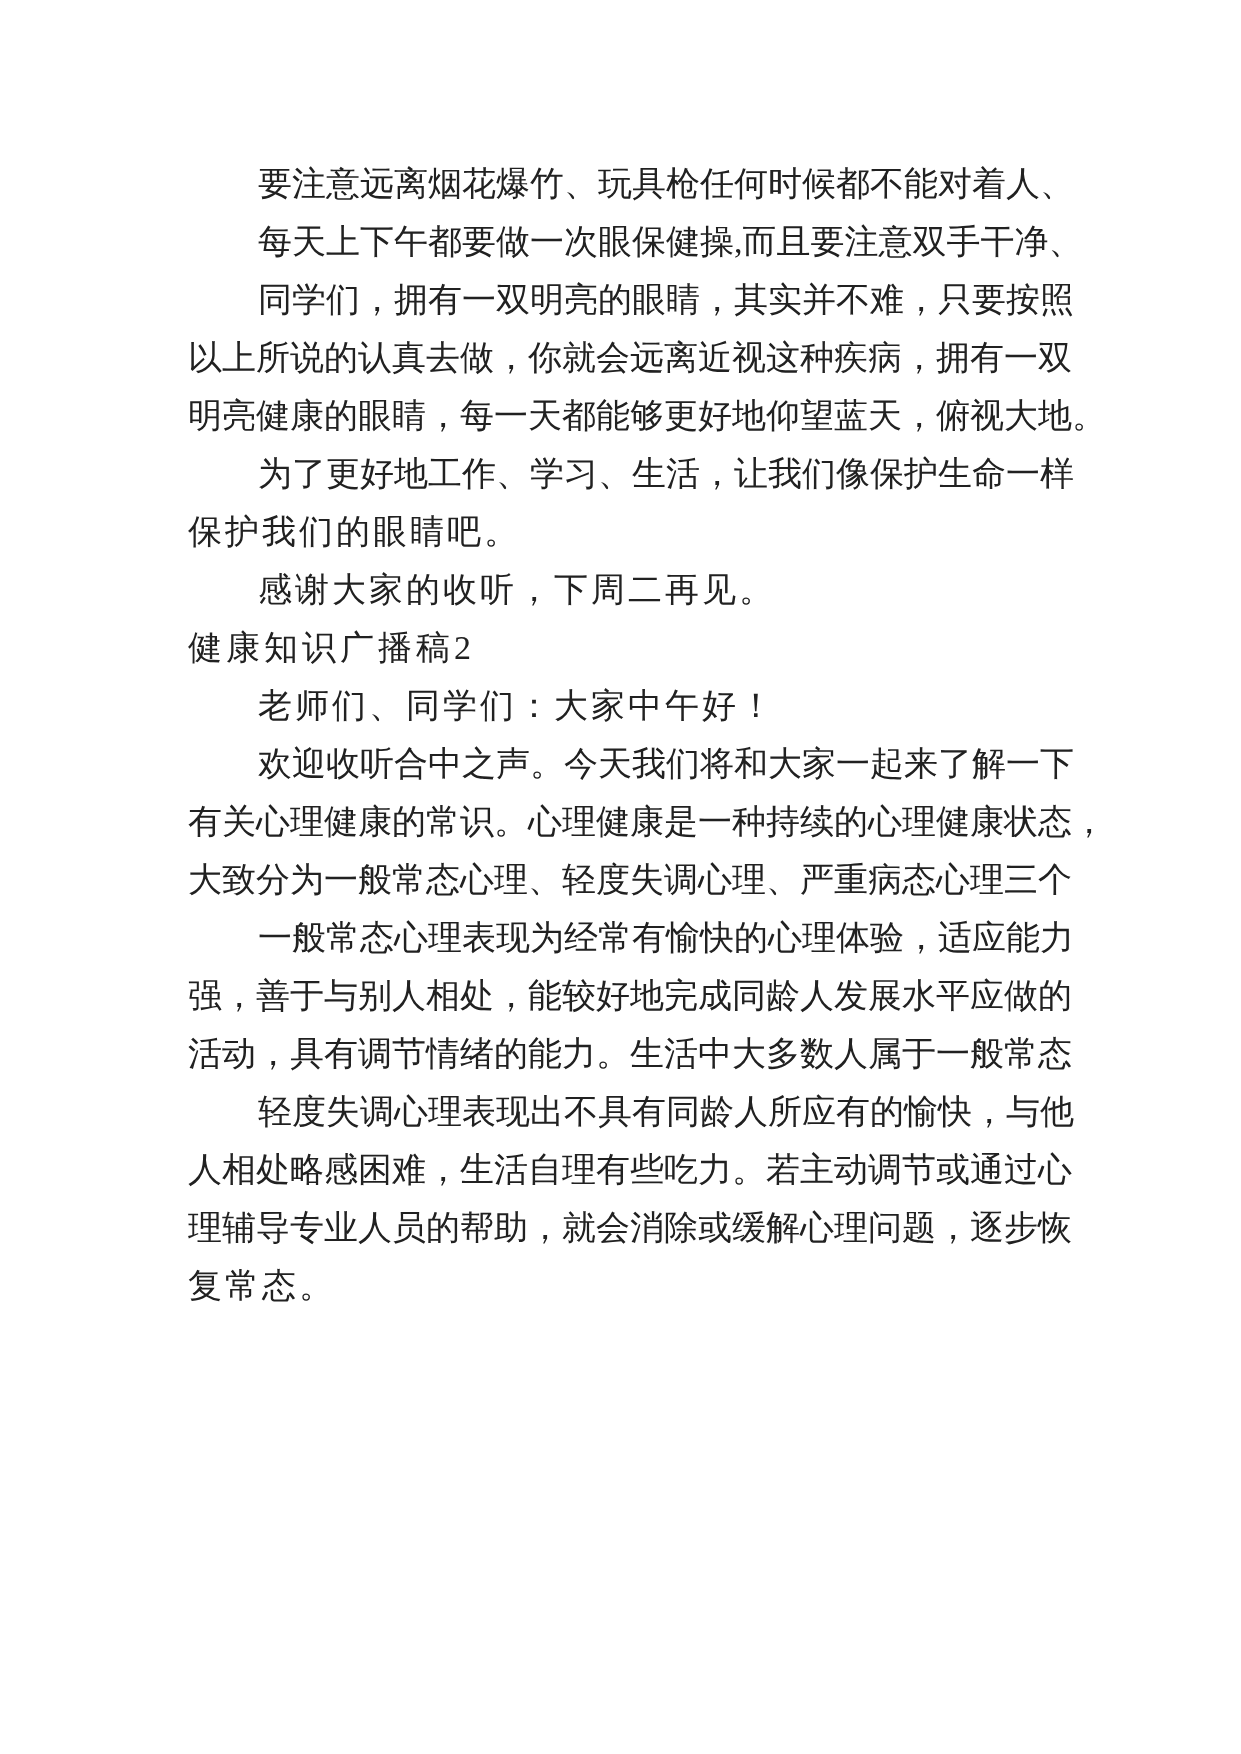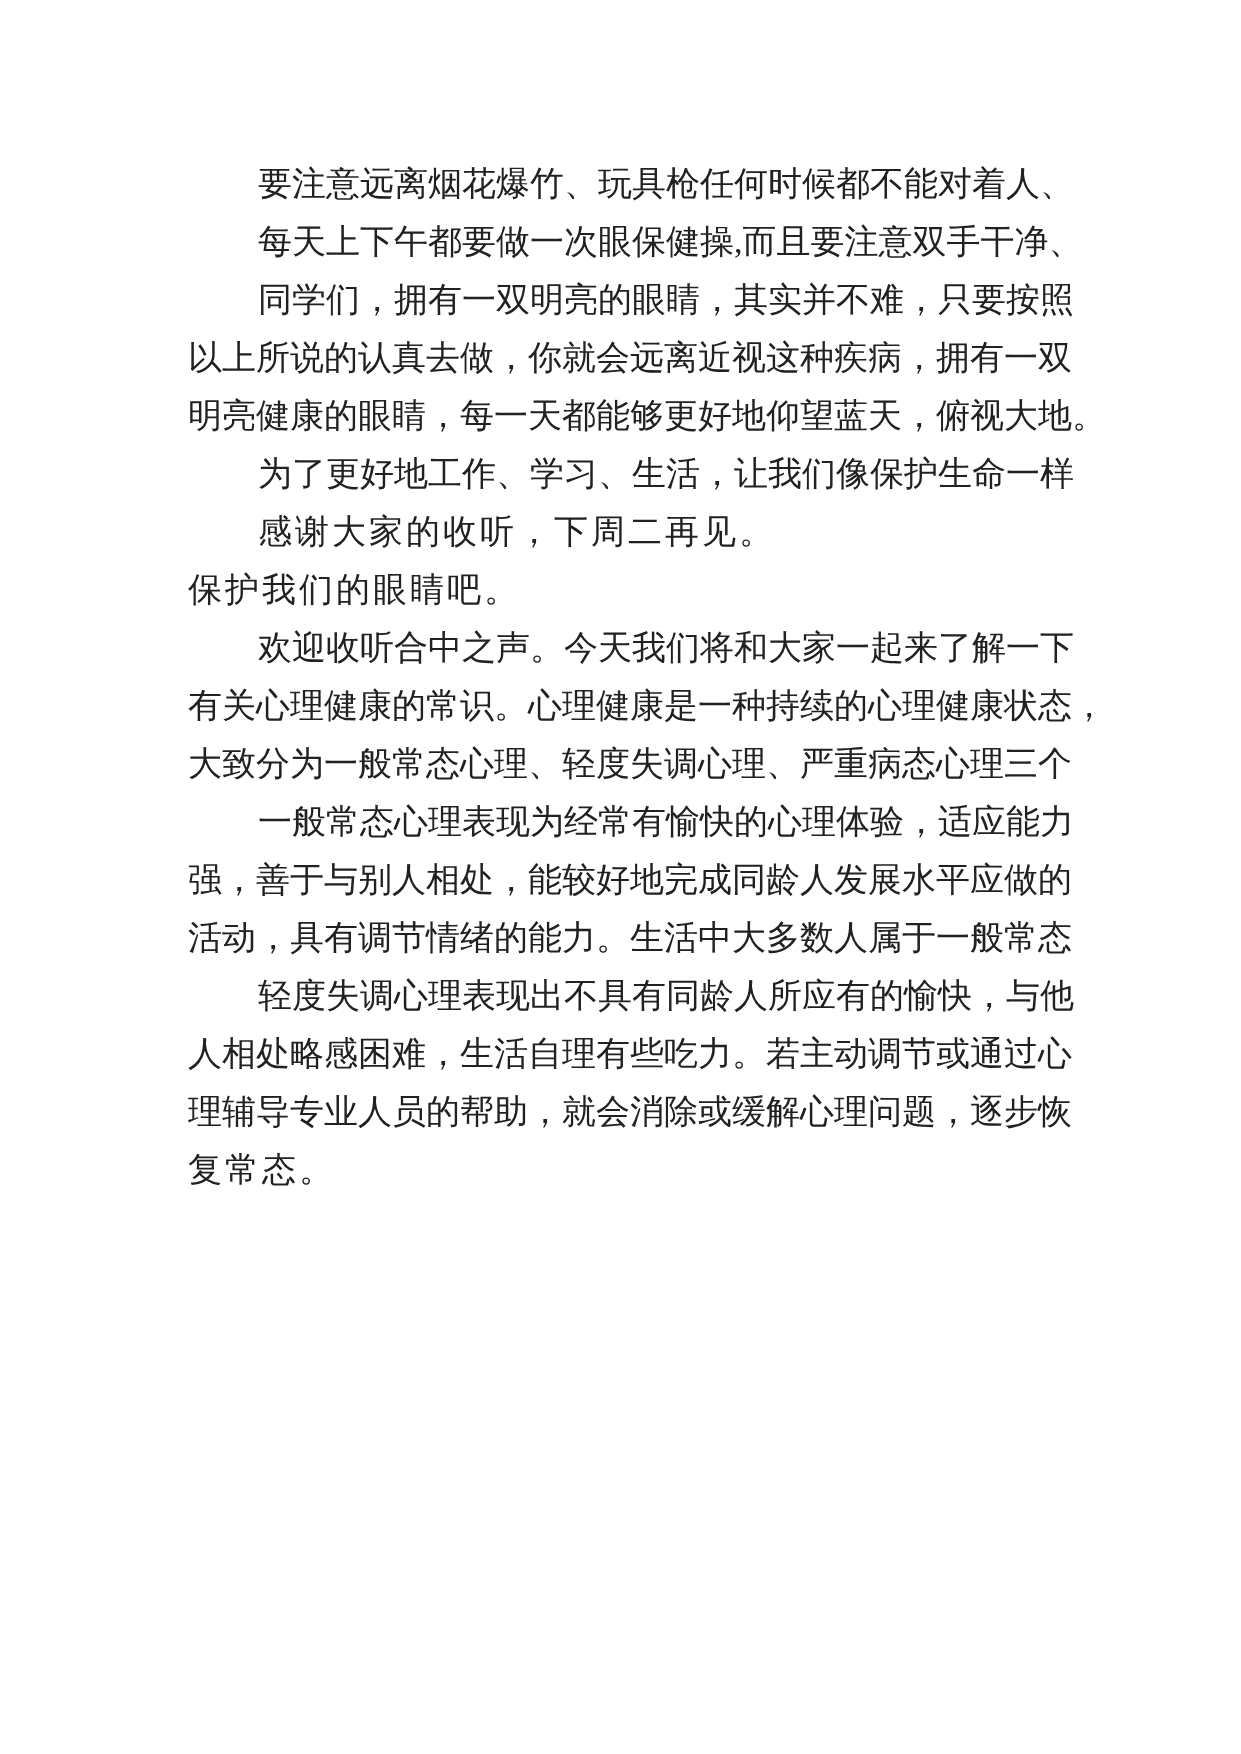--- a/index.html
+++ b/index.html
@@ -216,22 +216,24 @@
         <span>我</span>
         <span>们</span>
         <span>像</span>
         <span>保</span>
         <span>护</span>
         <span>生</span>
         <span>命</span>
         <span>一</span>
         <span>样</span>
       </div>
+      <div class="line">保护我们的眼睛吧。</div>
       <div class="line indent">感谢大家的收听，下周二再见。</div>
-      <div class="line">保护我们的眼睛吧。</div>
+      <div class="line heading">健康知识广播稿2</div>
+      <div class="line indent">老师们、同学们：大家中午好！</div>
       <div class="line fill indent">
         <span>欢</span>
         <span>迎</span>
         <span>收</span>
         <span>听</span>
         <span>合</span>
         <span>中</span>
         <span>之</span>
         <span>声</span>
         <span>。</span>

